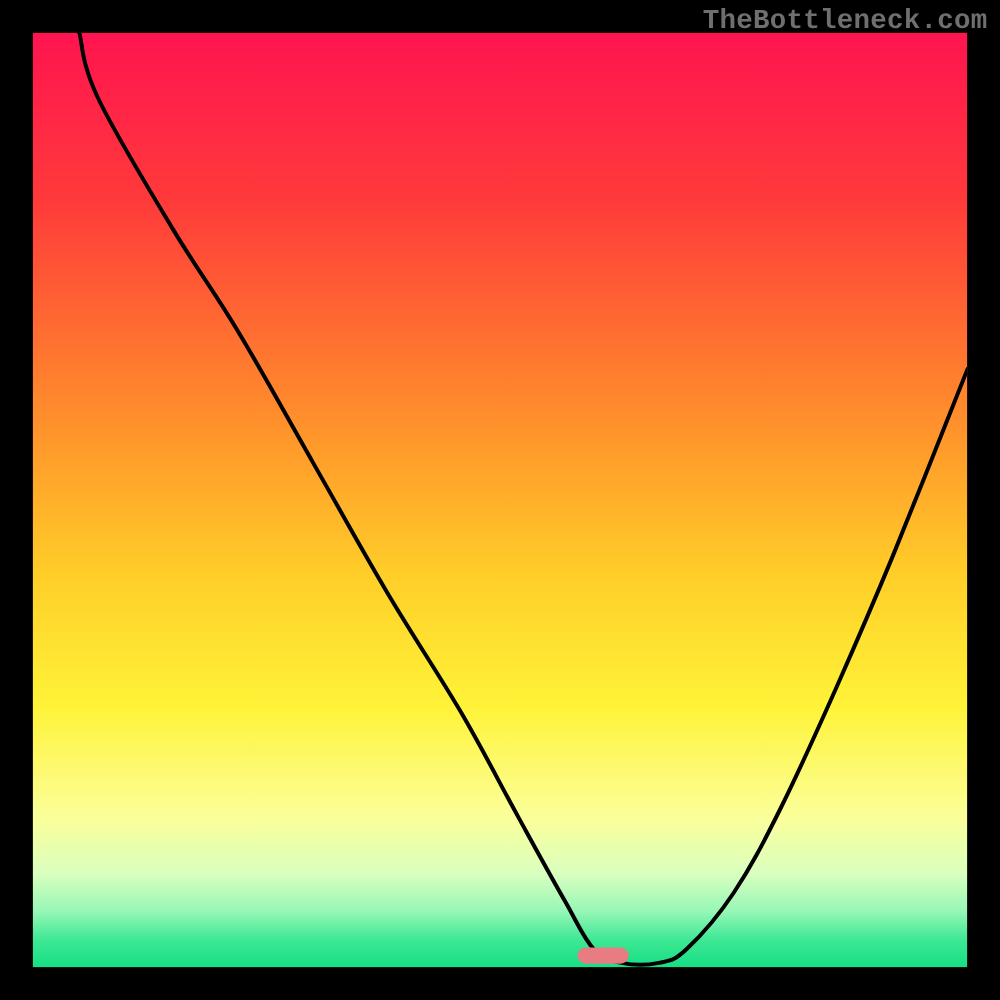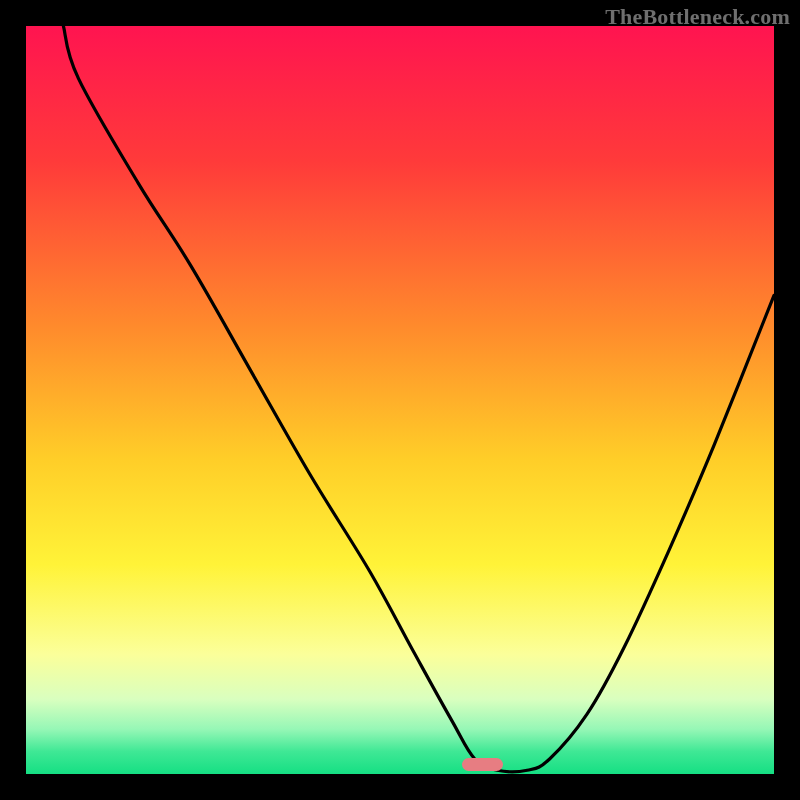--- a/index.html
+++ b/index.html
@@ -41,21 +41,21 @@
     height: 748px;
   }
   .marker {
     position: absolute;
     border-radius: 9999px;
   }
   .watermark {
     position: absolute;
     top: 4px;
     right: 10px;
-    font-family: Liberation Serif, serif;
+    font-family: Liberation Mono, monospace;
     font-size: 22px;
     font-weight: 600;
     color: #6f6f6f;
     letter-spacing: 0.2px;
     user-select: none;
   }
 </style>
 </head>
 <body>
 

